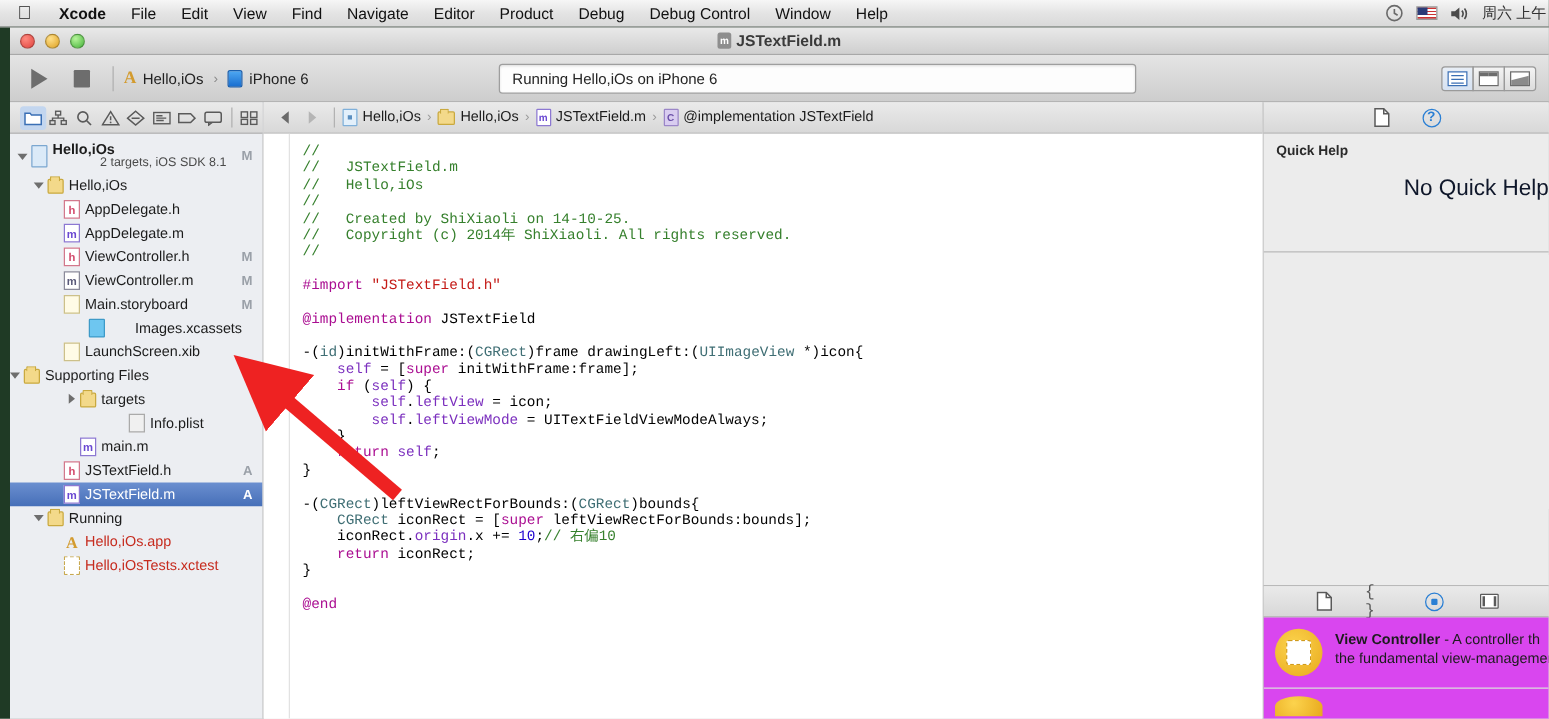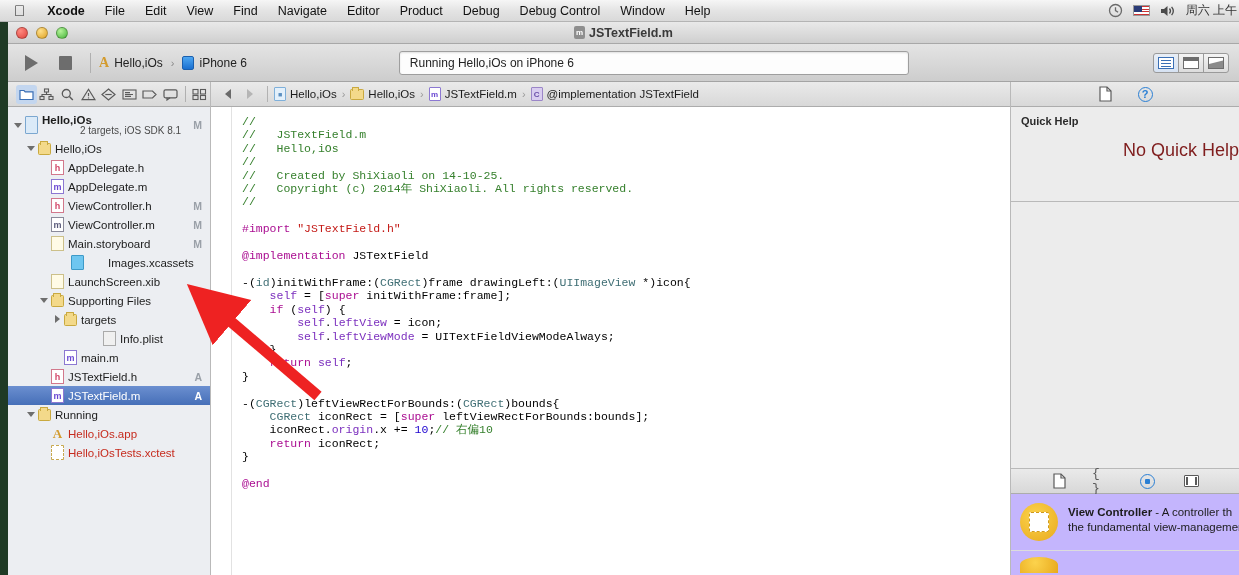--- a/index.html
+++ b/index.html
@@ -220,25 +220,25 @@
   .u-circ i{ width:5px;height:5px;background:#2a7fd4;display:block;border-radius:1px; }
   .u-media{ width:15px;height:12px;border:1.4px solid #5a5a5a;border-radius:1px;position:relative;background:#fff; }
   .u-media:before{ content:"";position:absolute;left:1px;top:1px;width:2px;height:8px;background:#5a5a5a;box-shadow:9px 0 0 #5a5a5a; }
 
   #quickhelp{
     height:95px; background:#ececec; border-bottom:1px solid #b9b9b9;
     padding:8px 10px; position:relative;
   }
   .qh-title{ font-size:11px; font-weight:bold; color:#2a2a2a; }
   .qh-none{
-    position:absolute; right:0px; top:33px; font-size:18px; color:#7f1d1d; white-space:nowrap;
+    position:absolute; right:0px; top:33px; font-size:18px; color:#0f172a; white-space:nowrap;
   }
   #util-mid{ flex:1; background:#ececec; }
   #library{ height:107px; display:flex; flex-direction:column; border-top:1px solid #b9b9b9; }
-  #lib-list{ flex:1; background:#c4b5fd; overflow:hidden; }
+  #lib-list{ flex:1; background:#d946ef; overflow:hidden; }
   .lib-item{ display:flex; align-items:flex-start; gap:10px; padding:9px 0 9px 9px; border-bottom:1px solid #dcdcdc; }
   .lib-ic{
     width:38px;height:38px;flex:0 0 38px;border-radius:50%;
     background:radial-gradient(circle at 40% 35%,#fcd34d,#e8a91c);
     display:flex;align-items:center;justify-content:center;
   }
   .lib-ic i{ width:20px;height:20px;background:#fff;border:1.5px dashed #d09b1d;border-radius:2px;display:block; }
   .lib-txt{ font-size:11.5px; color:#1c1c1c; line-height:15px; padding-top:2px; white-space:nowrap; overflow:hidden; }
   .lib-txt b{ font-weight:bold; }
   .lib-item.partial{ padding:6px 0 0 9px; border-bottom:none; }
@@ -438,21 +438,21 @@
           <div class="row" style="padding-left: 32px; gap: 20px;">
             <span class="tri"></span>
             <span class="ico ico-xc"></span>
             <span class="fname">Images.xcassets</span>
           </div>
           <div class="row" style="padding-left: 32px;">
             <span class="tri"></span>
             <span class="ico ico-xib"></span>
             <span class="fname">LaunchScreen.xib</span>
           </div>
-          <div class="row" style="padding-left: 32px;">
+          <div class="row" style="">
             <span class="tri down"></span>
             <span class="ico ico-folder"></span>
             <span class="fname">Supporting Files</span>
           </div>
           <div class="row" style="padding-left: 45px;">
             <span class="tri right"></span>
             <span class="ico ico-folder"></span>
             <span class="fname">targets</span>
           </div>
           <div class="row" style="padding-left: 45px; justify-content: center;">

